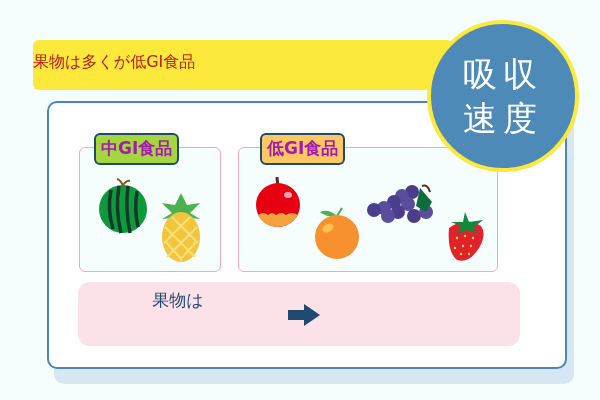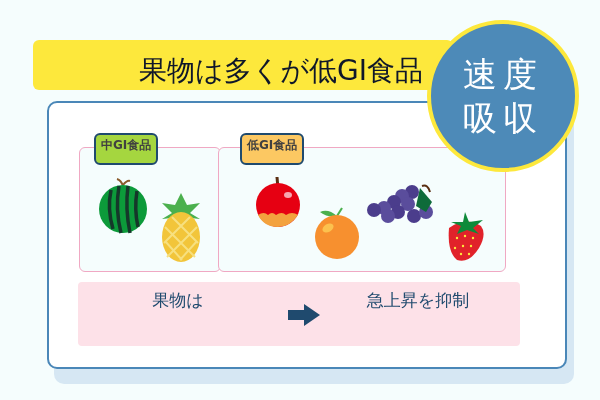--- a/index.html
+++ b/index.html
@@ -1,51 +1,51 @@
 <!DOCTYPE html>
 <html><head>
 <meta charset="utf-8">
 <style>
   * { box-sizing: border-box; margin: 0; padding: 0; }
   body { width: 600px; height: 400px; background: #f5fdfd; position: relative; overflow: hidden;
          font-family: "DejaVu Sans", sans-serif; color: #1f4a6e; }
   .banner { position: absolute; left: 33px; top: 40px; width: 420px; height: 50px; background: #fde83c;
             border-radius: 6px; }
-  .banner span { position: absolute; left: 0; width: 390px; top: 12px; text-align: right; font-size: 28px; color: #0f172a; }
+  .banner span { position: absolute; left: 0; width: 390px; top: 12px; text-align: left; font-size: 16px; color: #b91c1c; }
   .shadow { position: absolute; left: 54px; top: 109px; width: 520px; height: 275px; background: #d6e7f3; border-radius: 10px; }
   .panel { position: absolute; left: 47px; top: 101px; width: 520px; height: 268px; background: #fff;
            border: 2px solid #4a87b8; border-radius: 10px; }
   .badge { position: absolute; left: 427px; top: 20px; width: 152px; height: 152px; border-radius: 50%;
            background: #4d8ab8; border: 4px solid #fde83c; color: #fff; font-size: 34px; text-align: center;
            line-height: 44px; padding-top: 28px; letter-spacing: 6px; }
   .box { position: absolute; border: 1.5px solid #f0a8c3; border-radius: 6px; background: #f5fdfd; }
   .tag { position: absolute; top: -15px; height: 32px; border: 2px solid #1f4a6e; border-radius: 6px;
-         font-size: 12px; font-weight: bold; padding: 2px 5px; color: #404040; white-space: nowrap; }
-  .note { position: absolute; left: 78px; top: 282px; width: 442px; height: 64px; background: #fde1e8; border-radius: 4px; text-decoration: underline; }
+         font-size: 17px; font-weight: bold; padding: 2px 5px; color: #a21caf; white-space: nowrap; }
+  .note { position: absolute; left: 78px; top: 282px; width: 442px; height: 64px; background: #fde1e8; border-radius: 12px; text-decoration: underline; }
   .note .l, .note .r { position: absolute; top: 6px; text-align: center; font-size: 17px; line-height: 25px; color: #1f4a6e; }
   .note .l { left: 0; width: 200px; }
   .note .r { left: 230px; width: 220px; }
   .arrow { position: absolute; left: 210px; top: 22px; }
   .fruit { position: absolute; }
 </style>
 </head>
 <body>
 
 <div class="banner">
   <span>果物は多くが低GI食品</span>
 </div>
 
 <div class="shadow"></div>
 <div class="panel"></div>
 
 <div class="box" style="left:79px; top:147px; width:142px; height:125px;">
   <div class="tag" style="left:14px; background:#a5d63f;">中GI食品</div>
 </div>
 
-<div class="box" style="left:218px; top:147px; width:288px; height:125px;padding-left:17px;">
+<div class="box" style="left:238px; top:147px; width:260px; height:125px;padding-left:17px;">
   <div class="tag" style="left:21px; background:#fcc862;">低GI食品</div>
 </div>
 
 <svg class="fruit" style="left:97px;top:176px" width="52" height="58" viewBox="0 0 52 58">
   <path d="M26 10 Q24 4 20 3 M26 9 Q30 4 33 5" stroke="#8a5a2b" stroke-width="2" fill="none"></path>
   <circle cx="26" cy="33" r="24" fill="#0c9a3a"></circle>
   <path d="M14 14 Q10 33 16 53 M22 10 Q18 33 24 57 M31 10 Q28 33 33 57 M40 15 Q37 33 41 51" stroke="#15382a" stroke-width="3.5" fill="none"></path>
 </svg>
 
 <svg class="fruit" style="left:160px;top:193px" width="42" height="70" viewBox="0 0 42 70">
@@ -92,27 +92,26 @@
       <circle cx="30" cy="30" r="1.2"></circle>
       <circle cx="12" cy="40" r="1.2"></circle>
       <circle cx="20" cy="38" r="1.2"></circle>
       <circle cx="28" cy="38" r="1.2"></circle>
       <circle cx="18" cy="46" r="1.2"></circle>
       <circle cx="26" cy="46" r="1.2"></circle>
     </g>
 </svg>
 
 <div class="badge">
+  <div>吸収</div>
   <div>速度</div>
-  <div>吸収</div>
 </div>
 
 <div class="note">
   <div class="l">
     <div>果物は</div>
   </div>
   <svg class="arrow" width="32" height="22" viewBox="0 0 32 22">
     <path d="M0 6 H16 V0 L32 11 L16 22 V16 H0 Z" fill="#1f4a6e"></path>
   </svg>
   <div class="r">
-    <div>急上昇を抑制</div>
   </div>
 </div>
 
 </body></html>

